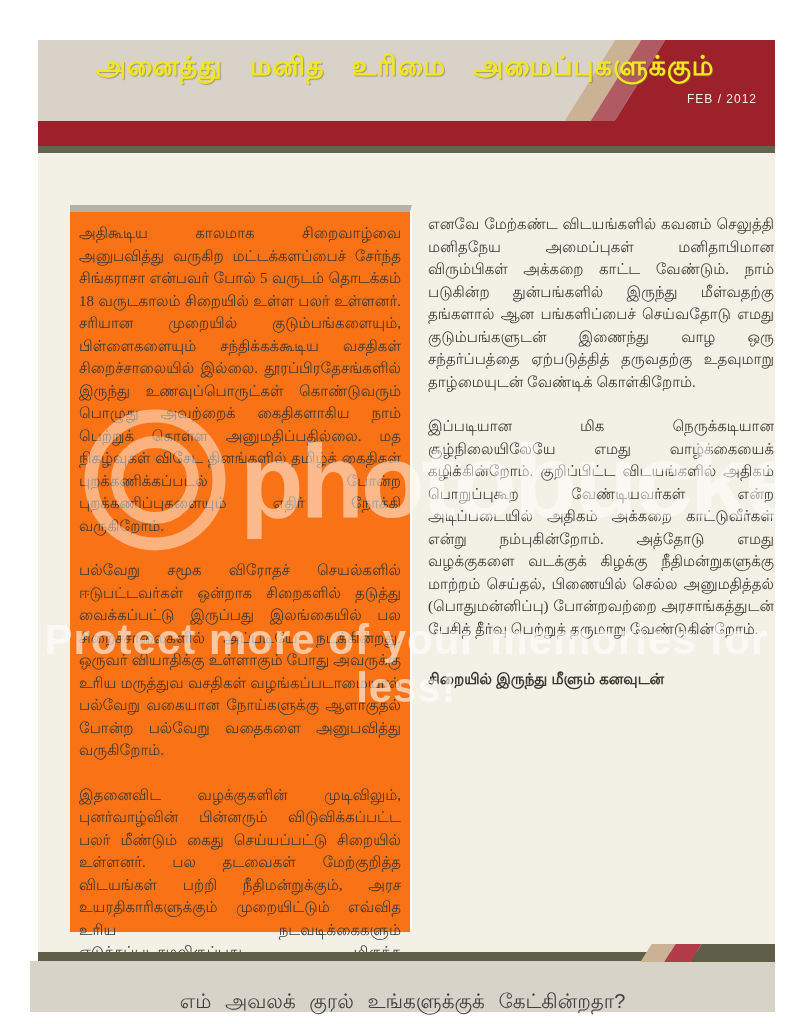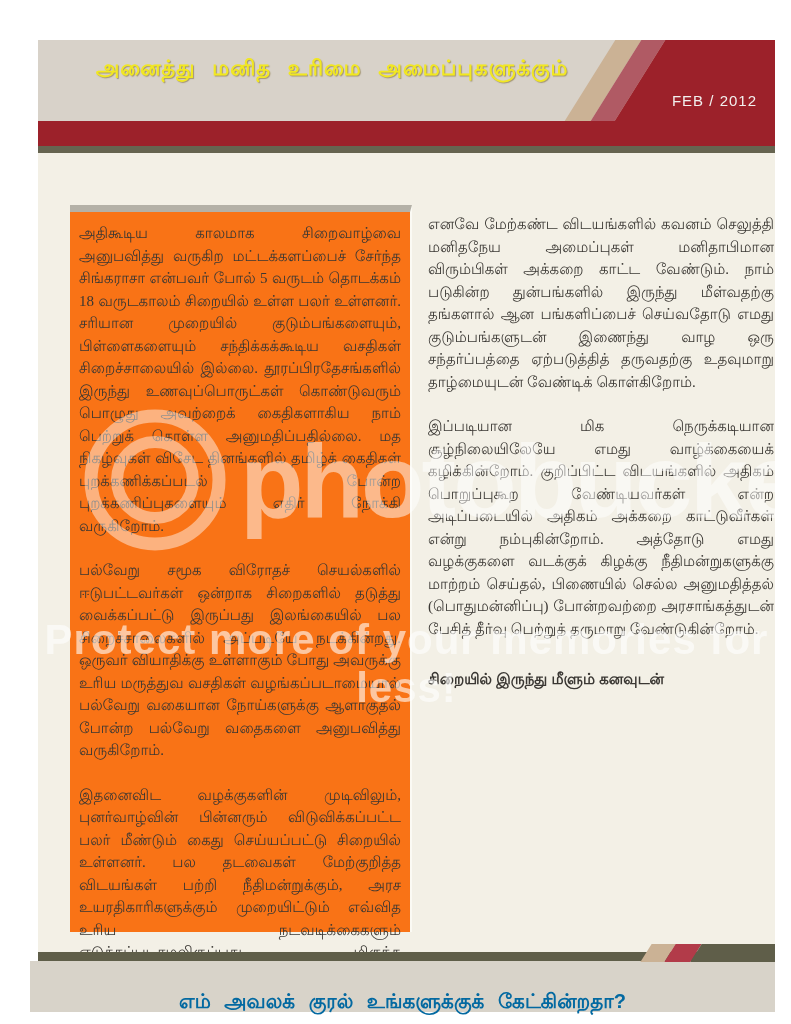--- a/index.html
+++ b/index.html
@@ -13,29 +13,29 @@
   .banner {
     position:absolute; left:38px; top:40px; width:737px; height:81px;
     background:#d8d2c9; overflow:hidden;
   }
   .diag { position:absolute; top:-10px; bottom:-10px; transform:skewX(-32deg); }
   .diag-tan  { left:552px; width:26px; background:#cbb295; }
   .diag-rose { left:578px; width:24px; background:#b05a64; }
   .diag-red  { left:602px; width:300px; background:#9c212a; }
   .banner-title {
     position:absolute; left:58px; top:12px; z-index:2;
-    color:#f2e821; font-weight:bold; font-size:21px; line-height:32px;
+    color:#f2e821; font-weight:bold; font-size:27px; line-height:32px;
     letter-spacing:1px; word-spacing:10px;
-    font-family:Liberation Sans, sans-serif;
+    font-family:Liberation Mono, monospace;
     text-shadow:1px 1px 1px rgba(120,100,40,0.55);
     white-space:nowrap;
   }
   .issue {
     position:absolute; right:18px; top:52px; z-index:2;
-    color:#f2f0ee; font-size:15px; letter-spacing:1px;
+    color:#f2f0ee; font-size:12px; letter-spacing:1px;
     font-family:"Liberation Sans","DejaVu Sans",sans-serif;
   }
 
   .red-band { position:absolute; left:38px; top:121px; width:737px; height:25px; background:#9c212a; }
   .olive-top { position:absolute; left:38px; top:146px; width:737px; height:7px; background:#666450; }
 
   
   .body-area {
     position:absolute; left:38px; top:153px; width:737px; height:799px;
     background:#f3f0e6;
@@ -94,21 +94,21 @@
   .fa { position:absolute; transform:skewX(-32deg); }
   .fa-tan   { left:608px; top:4px;  width:24px; height:18px; background:#cbb295; }
   .fa-rose  { left:632px; top:4px;  width:26px; height:18px; background:#b23b49; }
   .fa-olive { left:658px; top:4px;  width:140px; height:18px; background:#5f5e49; }
   .olive-bottom { position:absolute; left:38px; top:952px; width:737px; height:9px; background:#5f5e49; z-index:2; }
   .footer-band {
     position:absolute; left:30px; top:961px; width:745px; height:51px;
     background:#d8d3c9; display:flex; align-items:center; justify-content:center;
   }
   .footer-text {
-    color:#0369a1; font-weight:bold; font-size:20px; word-spacing:8px;
+    color:#404040; font-weight:normal; font-size:20px; word-spacing:8px;
     font-family:"Liberation Sans","DejaVu Sans",sans-serif;
     margin-top:32px;
   }
 </style>
 </head>
 <body>
 
 <div class="page">
 
   <div class="banner">

